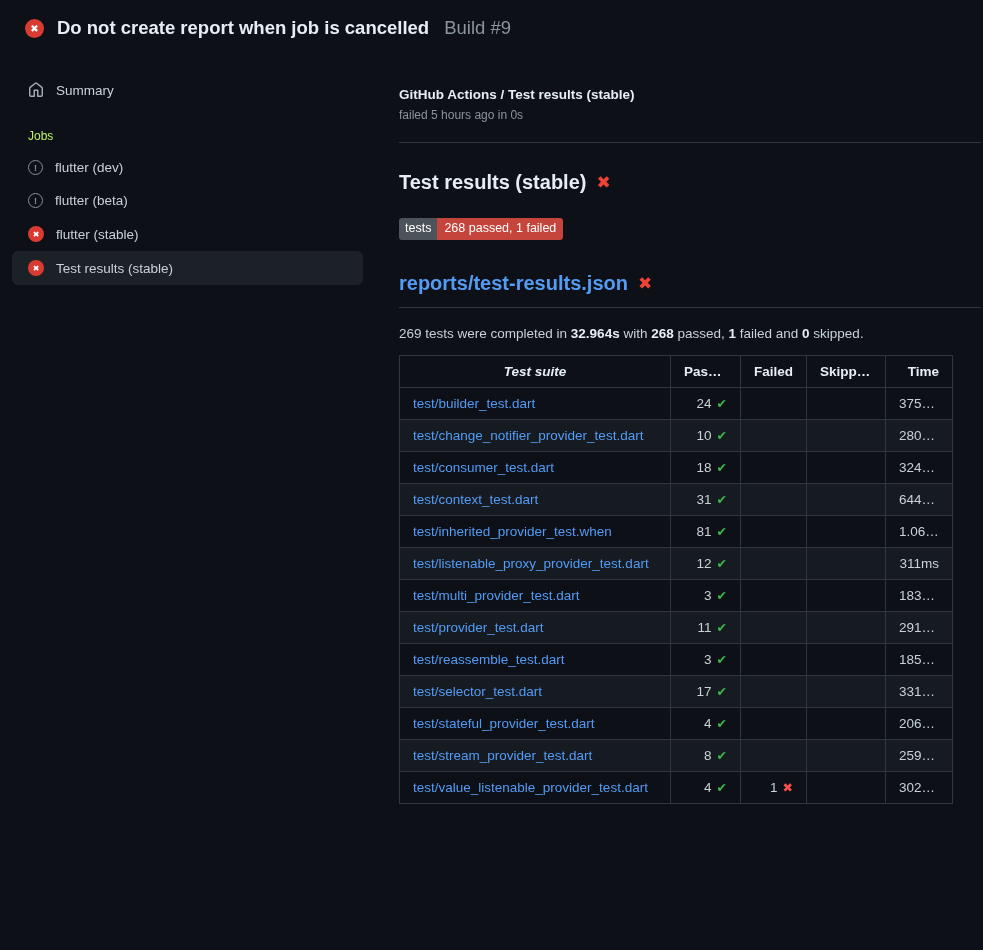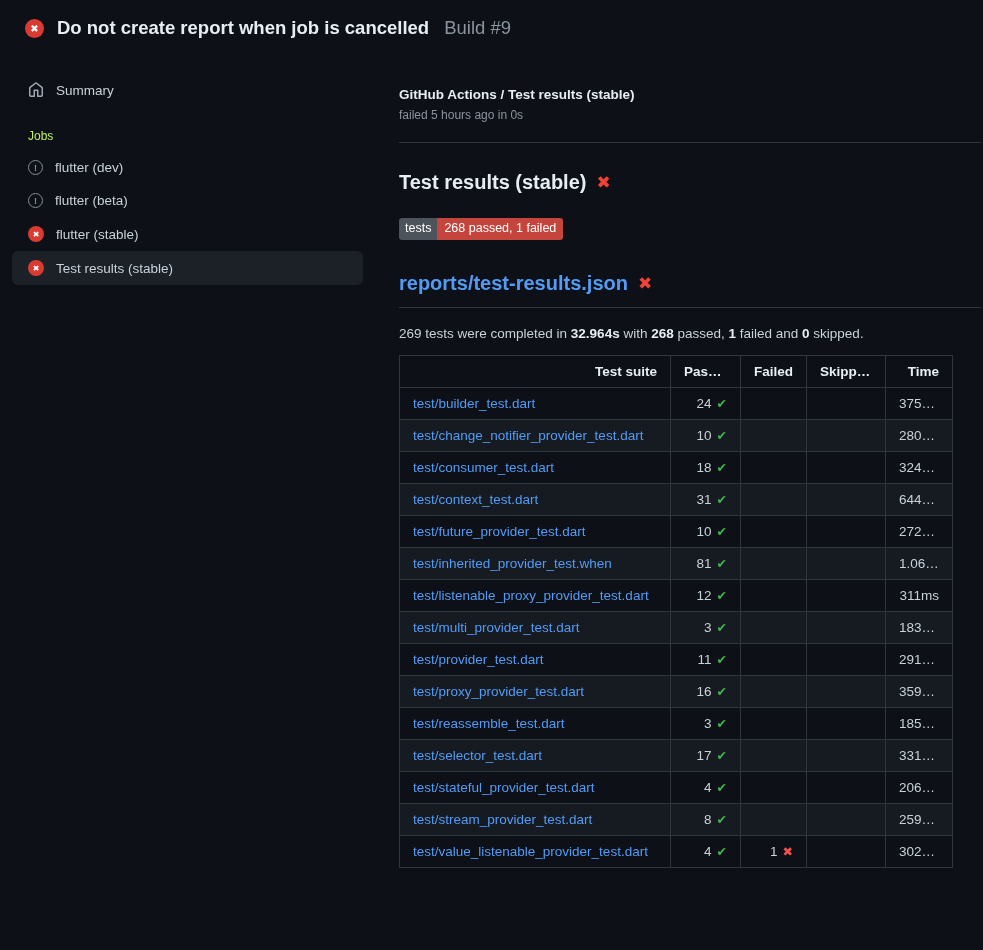--- a/index.html
+++ b/index.html
@@ -86,21 +86,21 @@
   
   table.results {
     border-collapse: collapse; font-size: 13.5px; table-layout: fixed;
     width: 553px;
   }
   table.results th, table.results td {
     border: 1px solid #30363d; padding: 8px 13px;
     overflow: hidden; white-space: nowrap; text-overflow: ellipsis;
   }
   table.results th { font-weight: bold; color: #e6edf3; text-align: right; }
-  table.results th.suite-h { text-align: right; }
+  table.results th.suite-h { text-align: center; font-style: italic; }
   table.results tbody tr:nth-child(even) { background: #161b22; }
   td.num { text-align: right; color: #c9d1d9; }
   td.suite a { color: #539bf5; text-decoration: none; }
   .check-pass { color: #3fb950; font-weight: bold; margin-left: 5px; font-size: 12.5px; }
   .check-fail { color: #f85149; font-weight: bold; margin-left: 5px; font-size: 12.5px; }
 
   .col-suite { width: 271px; }
   .col-passed { width: 70px; }
   .col-failed { width: 66px; }
   .col-skipped { width: 79px; }
@@ -212,27 +212,20 @@
             <td class="num">324ms</td>
           </tr>
           <tr>
             <td class="suite"><a href="#">test/context_test.dart</a></td>
             <td class="num"><span>31</span><span class="check-pass">✔</span></td>
             <td class="num"></td>
             <td class="num"></td>
             <td class="num">644ms</td>
           </tr>
           <tr>
-            <td class="suite"><a href="#">test/future_provider_test.dart</a></td>
-            <td class="num"><span>10</span><span class="check-pass">✔</span></td>
-            <td class="num"></td>
-            <td class="num"></td>
-            <td class="num">272ms</td>
-          </tr>
-          <tr>
             <td class="suite"><a href="#">test/inherited_provider_test.when</a></td>
             <td class="num"><span>81</span><span class="check-pass">✔</span></td>
             <td class="num"></td>
             <td class="num"></td>
             <td class="num">1.065s</td>
           </tr>
           <tr>
             <td class="suite"><a href="#">test/listenable_proxy_provider_test.dart</a></td>
             <td class="num"><span>12</span><span class="check-pass">✔</span></td>
             <td class="num"></td>
@@ -245,27 +238,20 @@
             <td class="num"></td>
             <td class="num"></td>
             <td class="num">183ms</td>
           </tr>
           <tr>
             <td class="suite"><a href="#">test/provider_test.dart</a></td>
             <td class="num"><span>11</span><span class="check-pass">✔</span></td>
             <td class="num"></td>
             <td class="num"></td>
             <td class="num">291ms</td>
-          </tr>
-          <tr>
-            <td class="suite"><a href="#">test/proxy_provider_test.dart</a></td>
-            <td class="num"><span>16</span><span class="check-pass">✔</span></td>
-            <td class="num"></td>
-            <td class="num"></td>
-            <td class="num">359ms</td>
           </tr>
           <tr>
             <td class="suite"><a href="#">test/reassemble_test.dart</a></td>
             <td class="num"><span>3</span><span class="check-pass">✔</span></td>
             <td class="num"></td>
             <td class="num"></td>
             <td class="num">185ms</td>
           </tr>
           <tr>
             <td class="suite"><a href="#">test/selector_test.dart</a></td>

